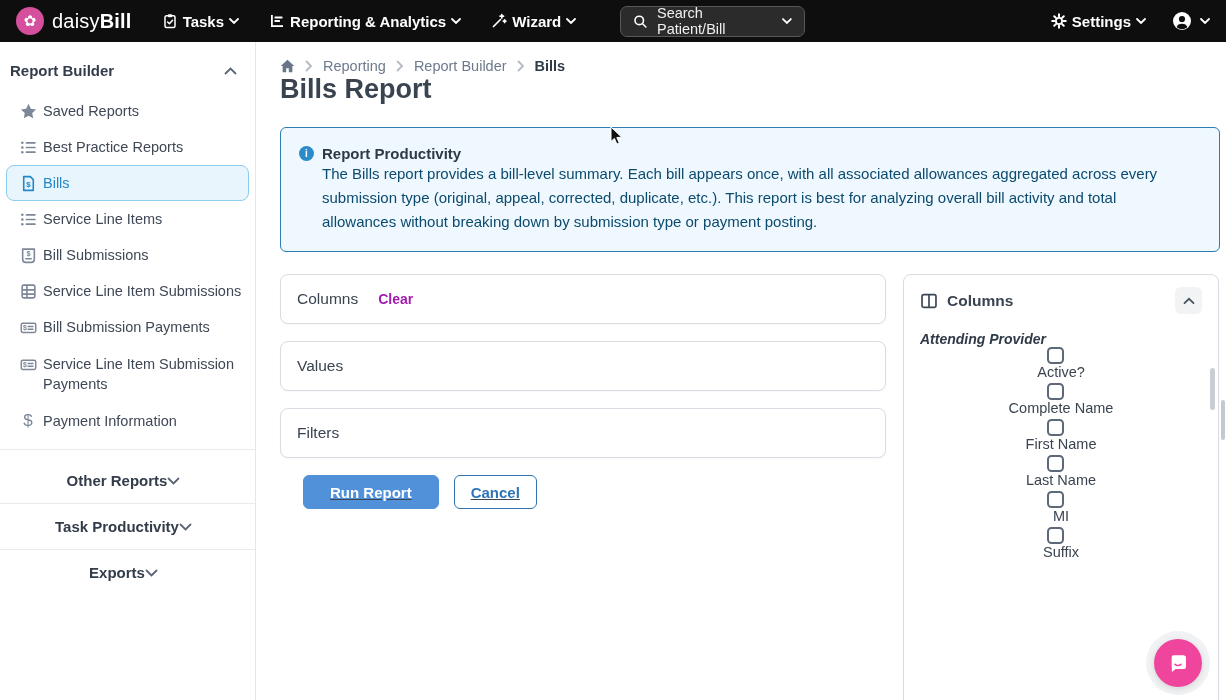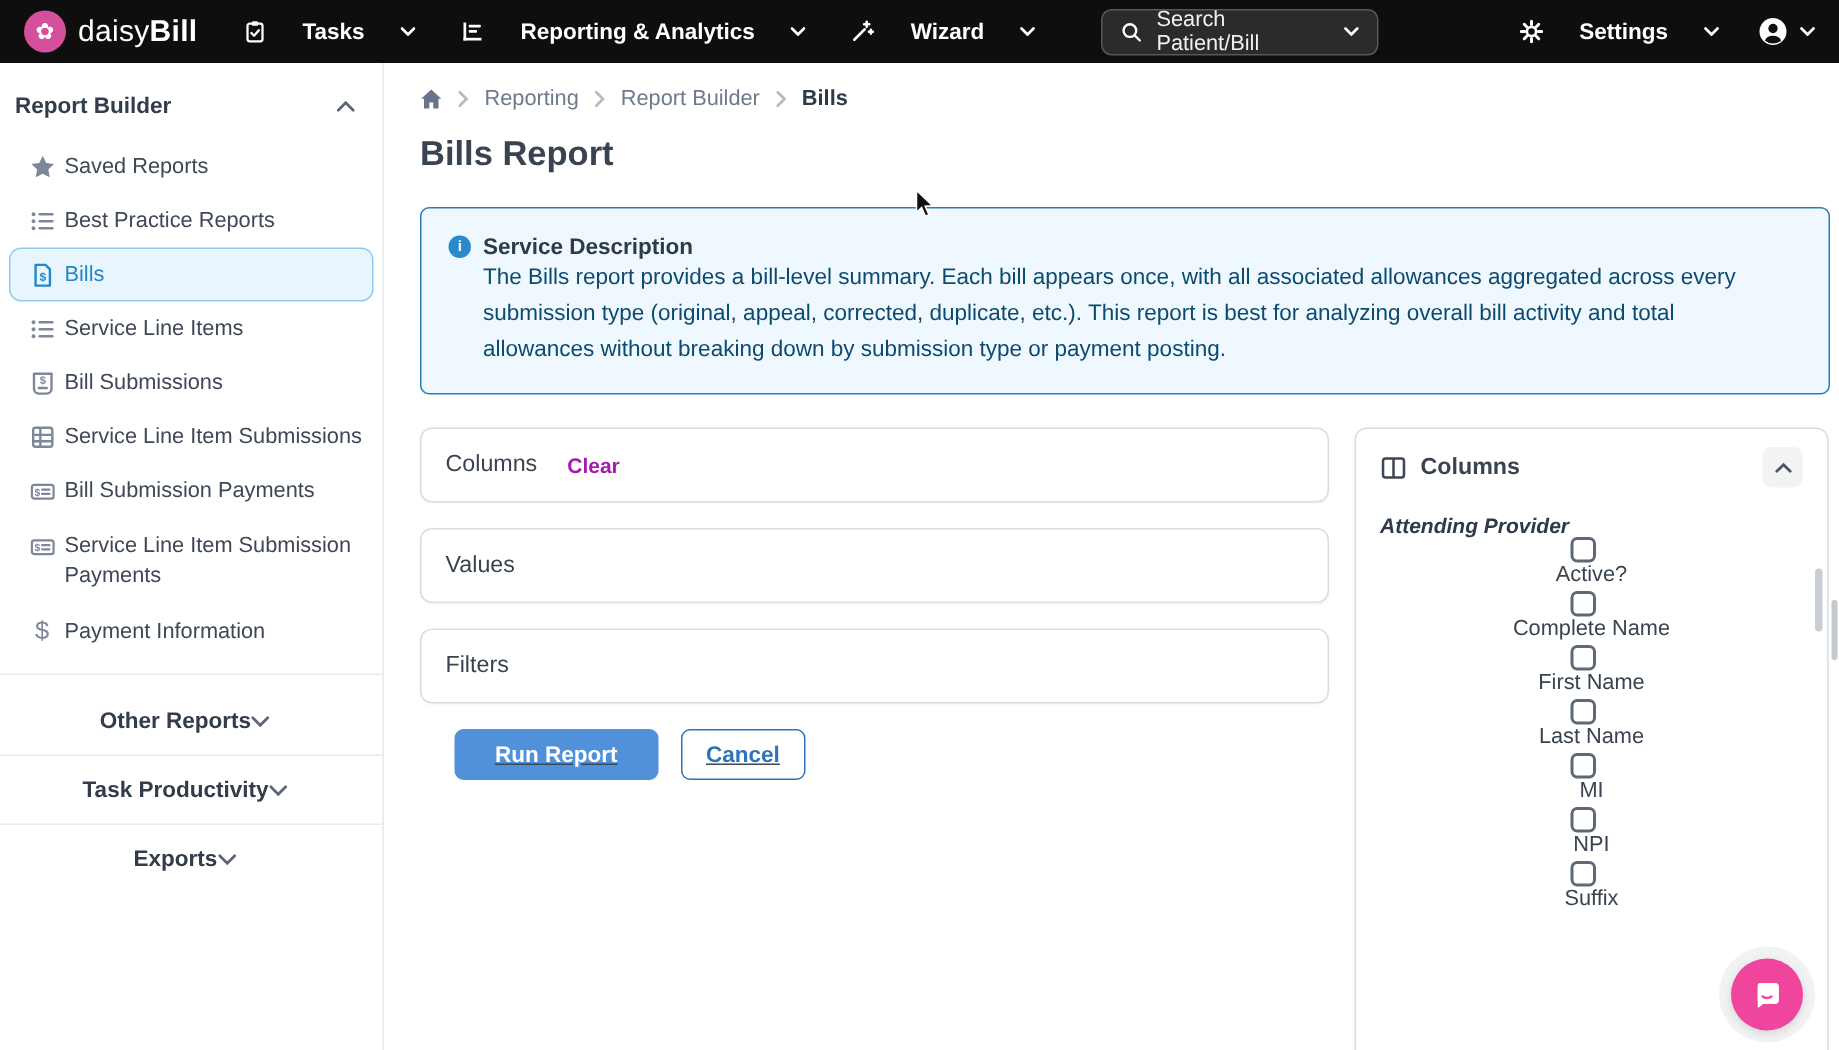--- a/index.html
+++ b/index.html
@@ -6,21 +6,21 @@
   html,body { width:1226px; height:700px; overflow:hidden; }
   body { font-family:"Liberation Sans", sans-serif; background:#ffffff; color:#3d4655; position:relative; }
 
   
   .navbar { height:42px; background:#0e0e0e; display:flex; align-items:center; padding:0 16px; color:#fff; position:relative; z-index:5; }
   .brand { display:flex; align-items:center; gap:8px; cursor:pointer; }
   .brand-circle { width:28px; height:28px; border-radius:50%; background:#d44f9c; display:flex; align-items:center; justify-content:center; font-size:15px; color:#fff; }
   .brand-text { font-size:20px; letter-spacing:.2px; }
   .brand-text .light { font-weight:400; }
   .brand-text .bold { font-weight:700; }
-  .nav-item { display:flex; align-items:center; gap:24px; font-size:15px; font-weight:600; margin-left:30px; cursor:pointer; white-space:nowrap; }
+  .nav-item { display:flex; align-items:center; gap:5px; font-size:15px; font-weight:600; margin-left:30px; cursor:pointer; white-space:nowrap; }
   .nav-item svg.ic { width:16px; height:16px; }
   .chev { width:10px; height:6px; }
   .nav-search { margin-left:44px; display:flex; align-items:center; gap:9px; background:#2b2b2b; border:1px solid #585858; border-radius:7px; height:31px; padding:0 12px; width:185px; font-size:14.5px; color:#f0f0f0; cursor:pointer; }
   .nav-search .chev { margin-left:auto; }
   .nav-right { margin-left:auto; display:flex; align-items:center;justify-content:flex-end; }
   .nav-user { display:flex; align-items:center; gap:8px; margin-left:26px; cursor:pointer; }
 
   
   .app-body { display:flex; height:658px; }
 
@@ -36,21 +36,21 @@
   .sb-item.selected .sb-ic { color:#2387c9; }
   .sb-divider { border-top:1px solid #e8eaee; margin:10px 0; }
   .sb-section { display:flex; align-items:center; justify-content:center; padding:12px 18px 12px 10px; font-size:15px; font-weight:700; color:#323c4a; cursor:pointer; }
 
   
   .main { flex:1; padding:16px 4px 0 24px; overflow:hidden; }
   .breadcrumb { display:flex; align-items:center; gap:10px; font-size:14.5px; color:#6d7a8c; }
   .breadcrumb .bc-link { cursor:pointer; }
   .breadcrumb .bc-current { color:#2f3a47; font-weight:700; }
   .bc-sep { width:8px; height:12px; }
-  .page-title { margin-top:15px; font-size:23px; font-weight:700; color:#3a4450; }
+  .page-title { margin-top:0; font-size:27px; font-weight:700; color:#3a4450; }
 
   .info-box { margin-top:22px; margin-right:2px; background:#eef8fe; border:1px solid #2d7cb3; border-radius:6px; padding:17px 26px 17px 18px; }
   .info-head { display:flex; align-items:center; gap:8px; }
   .info-i { width:15px; height:15px; border-radius:50%; background:#2b8bca; color:#fff; font-size:10px; font-weight:700; display:flex; align-items:center; justify-content:center; font-style:normal; flex:none; }
   .info-title { font-size:15px; font-weight:700; color:#2f3a47; }
   .info-body { margin-left:23px; font-size:15px; line-height:24px; color:#0c4a6e; max-width:880px; }
 
   .builder-row { display:flex; margin-top:22px; }
   .left-col { width:606px; flex:none; }
   .panel { height:50px; border:1px solid #d9dce2; border-radius:8px; background:#fff; box-shadow:0 1px 2px rgba(30,40,60,.04); display:flex; align-items:center; padding-left:16px; margin-bottom:17px; }
@@ -310,21 +310,21 @@
           <path d="M1.5 1.5L6 6l-4.5 4.5"></path>
         </svg>
       <span class="bc-current">Bills</span>
     </nav>
 
     <h1 class="page-title">Bills Report</h1>
 
     <section class="info-box">
       <div class="info-head">
         <span class="info-i">i</span>
-        <span class="info-title">Service Description</span>
+        <span class="info-title">Report Productivity</span>
       </div>
       <p class="info-body">The Bills report provides a bill-level summary. Each bill appears once, with all associated allowances aggregated across every submission type (original, appeal, corrected, duplicate, etc.). This report is best for analyzing overall bill activity and total allowances without breaking down by submission type or payment posting.</p>
     </section>
 
     <div class="builder-row">
       <div class="left-col">
         <div class="panel">
           <span class="panel-label">Columns</span>
           <span class="clear-link">Clear</span>
         </div>
@@ -371,24 +371,20 @@
           <div class="opt-row">
             <span class="checkbox"></span>
             <span class="opt-label">Last Name</span>
           </div>
           <div class="opt-row">
             <span class="checkbox"></span>
             <span class="opt-label">MI</span>
           </div>
           <div class="opt-row">
             <span class="checkbox"></span>
-            <span class="opt-label">NPI</span>
-          </div>
-          <div class="opt-row">
-            <span class="checkbox"></span>
             <span class="opt-label">Suffix</span>
           </div>
 
           <div class="panel-scrollbar"></div>
         </div>
       </div>
     </div>
   </main>
 </div>
 

